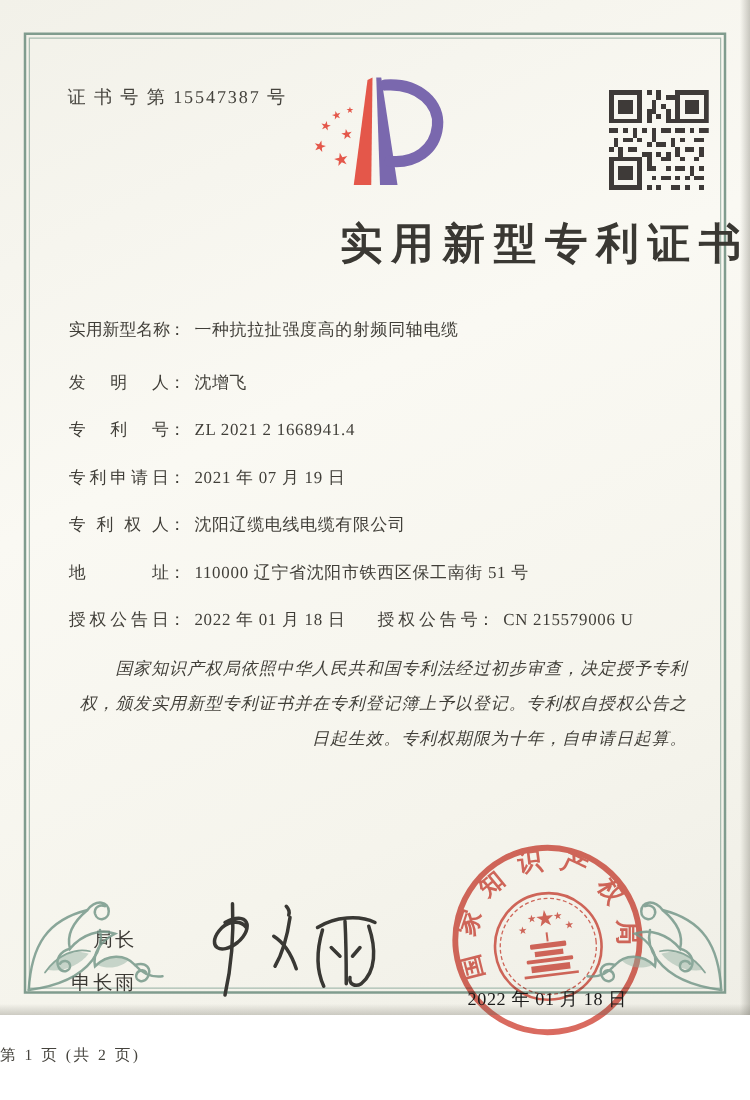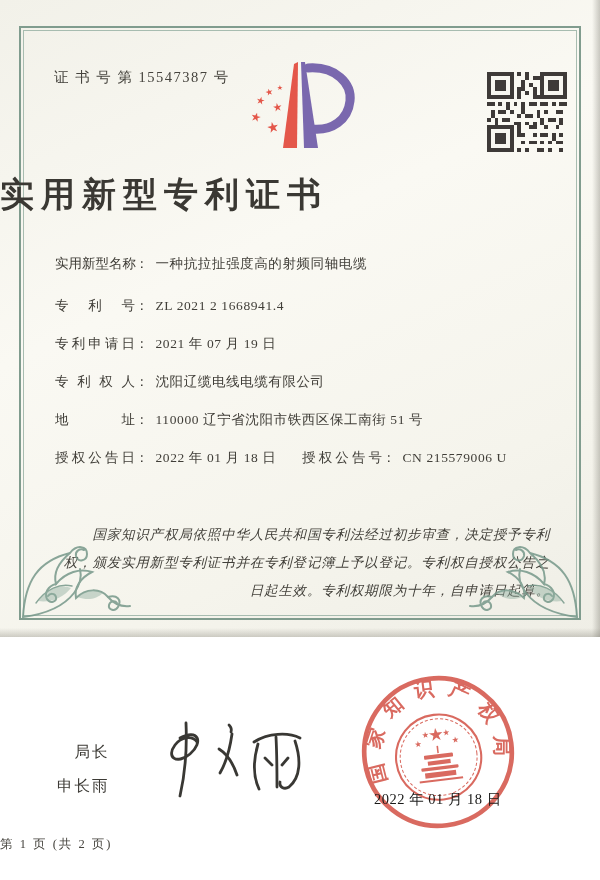--- a/index.html
+++ b/index.html
@@ -1,30 +1,30 @@
 <!DOCTYPE html>
 <html><head>
 <meta charset="utf-8">
 <style>
   html,body{margin:0;padding:0;}
   body{width:600px;height:880px;overflow:hidden;font-family:"Liberation Serif","DejaVu Serif",serif;}
-  .page{position:relative;width:600px;height:637px;
+  .page{position:relative;width:600px;height:812px;
     background:linear-gradient(155deg,#f2f1e9 0%,#faf9f3 40%,#f5f4ec 75%,#efeee6 100%);
     color:#3f3e39;}
   .page::after{content:"";position:absolute;right:0;top:0;bottom:0;width:8px;
     background:linear-gradient(to left,rgba(110,108,98,.35),rgba(110,108,98,0));pointer-events:none;}
   .page::before{content:"";position:absolute;left:0;right:0;bottom:0;height:9px;
     background:linear-gradient(to top,rgba(110,108,98,.30),rgba(110,108,98,0));pointer-events:none;z-index:30;}
   .frame-outer{position:absolute;left:19px;top:26px;right:19px;bottom:17px;
     border:2px solid #809c8e;}
   .frame-inner{position:absolute;left:2px;top:2px;right:2px;bottom:2px;border:1px solid #a7bcb0;}
   .cert-no{position:absolute;left:54px;top:68px;font-size:14.5px;letter-spacing:1.5px;color:#45433d;}
   .logo{position:absolute;left:238px;top:56px;}
   .qr{position:absolute;left:487px;top:72px;}
-  .title{position:absolute;left:0;top:172px;width:100%;margin:0;text-align:left;
+  .title{position:absolute;left:0;top:172px;width:100%;margin:0;text-align:right;
     font-size:34px;font-weight:600;letter-spacing:7px;color:#3a3833;}
   .fields{position:absolute;left:55px;right:48px;top:254px;font-size:13.5px;color:#403e38;}
   .frow{position:relative;height:20px;line-height:20px;margin-bottom:18px;white-space:nowrap;}
   .frow.first{margin-bottom:22px;}
   .flabel{display:inline-block;width:80px;text-align:justify;text-align-last:justify;vertical-align:top;}
   .fcolon{display:inline-block;margin-right:7px;}
   .fval{letter-spacing:0.6px;text-align:center;}
   .pair2{position:absolute;left:247px;top:0;font-family:Liberation Serif, serif;}
   .paras{position:absolute;left:55px;right:50px;top:521px;font-size:13.5px;line-height:28px;
     letter-spacing:0.8px;color:#413f39;font-style:italic;text-align:right;}
@@ -109,20 +109,23 @@
         <rect x="2" y="16" width="3" height="3"></rect>
       <path d="M8,0h1v1h-1z M10,0h1v2h-1z M12,1h2v1h-2z M9,2h1v2h-1z M11,3h1v1h-1z M8,4h2v1h-2z M12,4h1v2h-1z M8,5h1v2h-1z M10,5h1v1h-1z M12,6h2v1h-2z M0,8h2v1h-2z M3,8h1v1h-1z M5,8h1v2h-1z M7,8h1v1h-1z M9,8h1v3h-1z M11,8h2v1h-2z M14,8h2v1h-2z M17,8h1v1h-1z M19,8h2v1h-2z M1,10h1v2h-1z M3,10h2v1h-2z M6,10h1v1h-1z M8,11h1v1h-1z M10,11h2v1h-2z M13,10h1v2h-1z M15,10h1v1h-1z M18,10h2v1h-2z M0,12h1v1h-1z M2,12h1v2h-1z M4,12h2v1h-2z M7,13h2v1h-2z M10,13h1v1h-1z M12,13h1v1h-1z M14,12h1v2h-1z M16,12h2v1h-2z M19,12h1v2h-1z M8,14h1v2h-1z M11,14h2v1h-2z M15,14h1v1h-1z M18,14h1v1h-1z M8,16h2v1h-2z M12,16h1v1h-1z M14,16h2v1h-2z M17,16h1v2h-1z M19,16h1v1h-1z M9,18h1v1h-1z M11,18h2v1h-2z M14,18h1v1h-1z M16,18h1v1h-1z M18,18h2v1h-2z M8,20h1v1h-1z M10,20h1v1h-1z M13,20h2v1h-2z M16,20h1v1h-1z M19,20h1v1h-1z"></path>
     </g>
   </svg>
 
   <h1 class="title">实用新型专利证书</h1>
 
   <div class="fields">
     <div class="frow first">
       <span class="flabel">实用新型名称</span><span class="fcolon">：</span><span class="fval">一种抗拉扯强度高的射频同轴电缆</span>
+    </div>
+    <div class="frow">
+      <span class="flabel">发明人</span><span class="fcolon">：</span><span class="fval">沈增飞</span>
     </div>
     <div class="frow">
       <span class="flabel">专利号</span><span class="fcolon">：</span><span class="fval">ZL 2021 2 1668941.4</span>
     </div>
     <div class="frow">
       <span class="flabel">专利申请日</span><span class="fcolon">：</span><span class="fval">2021 年 07 月 19 日</span>
     </div>
     <div class="frow">
       <span class="flabel">专利权人</span><span class="fcolon">：</span><span class="fval">沈阳辽缆电线电缆有限公司</span>
     </div>

